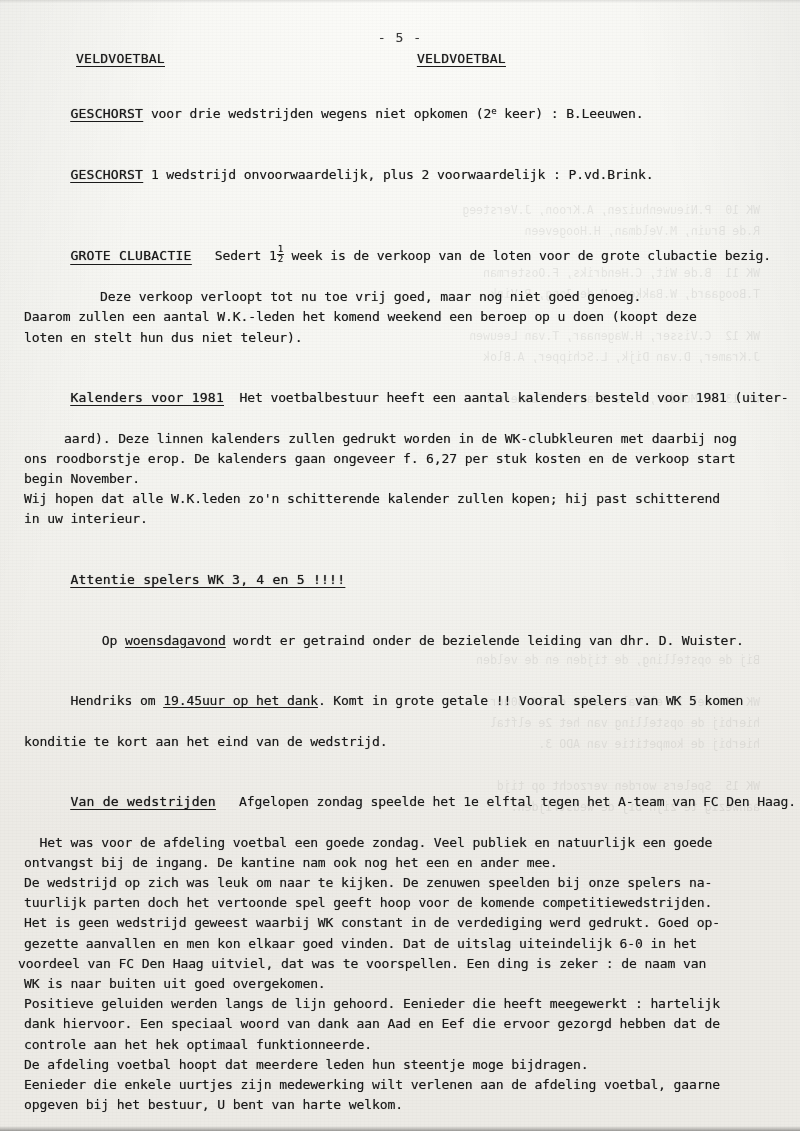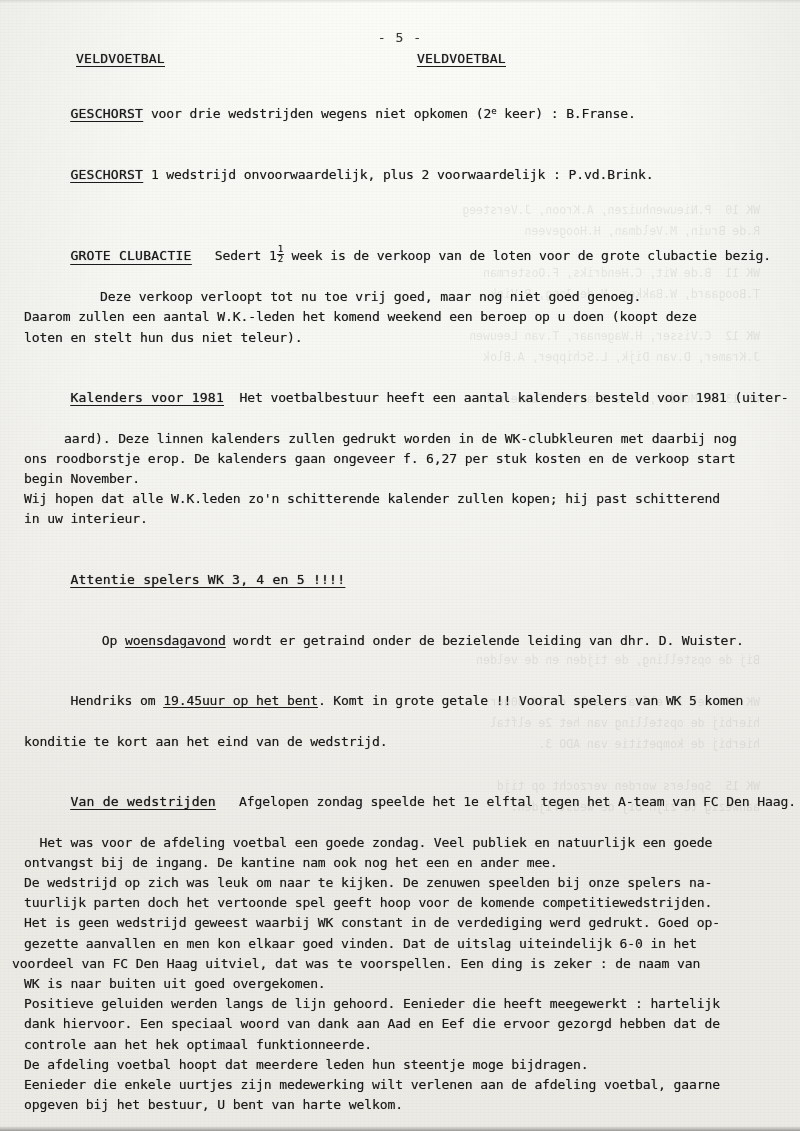--- a/index.html
+++ b/index.html
@@ -170,21 +170,21 @@
     <div class="pagenum">- 5 -</div>
 
     <div class="hdr-row">
       <span class="hdr-left u kw">VELDVOETBAL</span>
       <span class="hdr-right u kw">VELDVOETBAL</span>
     </div>
 
     <div class="blank-sm"></div>
 
     <div class="ln" style="padding-left:24px">
-      <span class="kw">GESCHORST</span><span> voor drie wedstrijden wegens niet opkomen (2</span><span class="sup">e</span><span> keer) : B.Franse.</span>
+      <span class="kw">GESCHORST</span><span> voor drie wedstrijden wegens niet opkomen (2</span><span class="sup">e</span><span> keer) : B.Leeuwen.</span>
     </div>
 
     <div class="ln" style="padding-left:24px">
       <span class="kw">GESCHORST</span><span> 1 wedstrijd onvoorwaardelijk, plus 2 voorwaardelijk : P.vd.Brink.</span>
     </div>
 
     <div class="blank"></div>
 
     <div class="ln" style="padding-left:24px">
       <span class="kw">GROTE CLUBACTIE</span><span>   Sedert 1</span><span class="frac"><span class="num">1</span><span class="den">2</span></span><span> week is de verkoop van de loten voor de grote clubactie bezig.</span>
@@ -206,36 +206,36 @@
 
     <div class="blank"></div>
 
     <div class="ln" style="padding-left:24px">
       <span class="kw">Attentie spelers WK 3, 4 en 5 !!!!</span>
     </div>
     <div class="ln" style="padding-left:40px">
       <span>  Op </span><span class="u">woensdagavond</span><span> wordt er getraind onder de bezielende leiding van dhr. D. Wuister.</span>
     </div>
     <div class="ln" style="padding-left:24px">
-      <span>Hendriks om </span><span class="u">19.45uur op het bent</span><span>. Komt in grote getale !! Vooral spelers van WK 5 komen</span>
+      <span>Hendriks om </span><span class="u">19.45uur op het dank</span><span>. Komt in grote getale !! Vooral spelers van WK 5 komen</span>
     </div>
     <div class="ln" style="padding-left:24px">konditie te kort aan het eind van de wedstrijd.</div>
 
     <div class="blank"></div>
 
     <div class="ln" style="padding-left:24px">
       <span class="kw">Van de wedstrijden</span><span>   Afgelopen zondag speelde het 1e elftal tegen het A-team van FC Den Haag.</span>
     </div>
     <div class="ln" style="padding-left:24px">  Het was voor de afdeling voetbal een goede zondag. Veel publiek en natuurlijk een goede</div>
     <div class="ln" style="padding-left:24px">ontvangst bij de ingang. De kantine nam ook nog het een en ander mee.</div>
     <div class="ln" style="padding-left:24px">De wedstrijd op zich was leuk om naar te kijken. De zenuwen speelden bij onze spelers na-</div>
     <div class="ln" style="padding-left:24px">tuurlijk parten doch het vertoonde spel geeft hoop voor de komende competitiewedstrijden.</div>
     <div class="ln" style="padding-left:24px">Het is geen wedstrijd geweest waarbij WK constant in de verdediging werd gedrukt. Goed op-</div>
     <div class="ln" style="padding-left:24px">gezette aanvallen en men kon elkaar goed vinden. Dat de uitslag uiteindelijk 6-0 in het</div>
-    <div class="ln" style="padding-left:12px">voordeel van FC Den Haag uitviel, dat was te voorspellen. Een ding is zeker : de naam van</div>
+    <div class="ln" style="padding-left:18px">voordeel van FC Den Haag uitviel, dat was te voorspellen. Een ding is zeker : de naam van</div>
     <div class="ln" style="padding-left:24px">WK is naar buiten uit goed overgekomen.</div>
     <div class="ln" style="padding-left:24px">Positieve geluiden werden langs de lijn gehoord. Eenieder die heeft meegewerkt : hartelijk</div>
     <div class="ln" style="padding-left:24px">dank hiervoor. Een speciaal woord van dank aan Aad en Eef die ervoor gezorgd hebben dat de</div>
     <div class="ln" style="padding-left:24px">controle aan het hek optimaal funktionneerde.</div>
     <div class="ln" style="padding-left:24px">De afdeling voetbal hoopt dat meerdere leden hun steentje moge bijdragen.</div>
     <div class="ln" style="padding-left:24px">Eenieder die enkele uurtjes zijn medewerking wilt verlenen aan de afdeling voetbal, gaarne</div>
     <div class="ln" style="padding-left:24px">opgeven bij het bestuur, U bent van harte welkom.</div>
 
     <div class="blank"></div>
 

